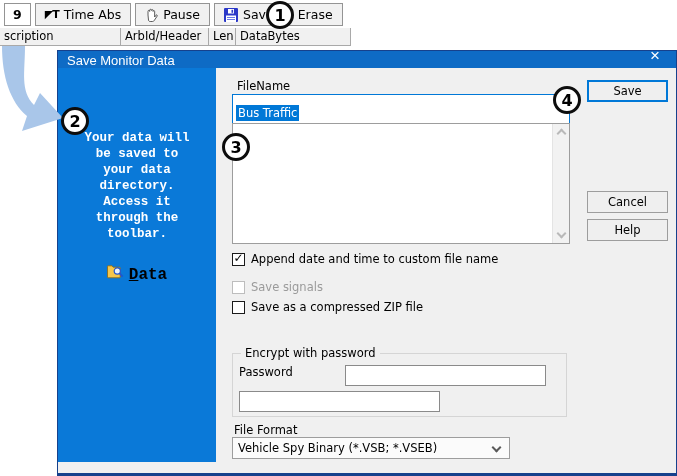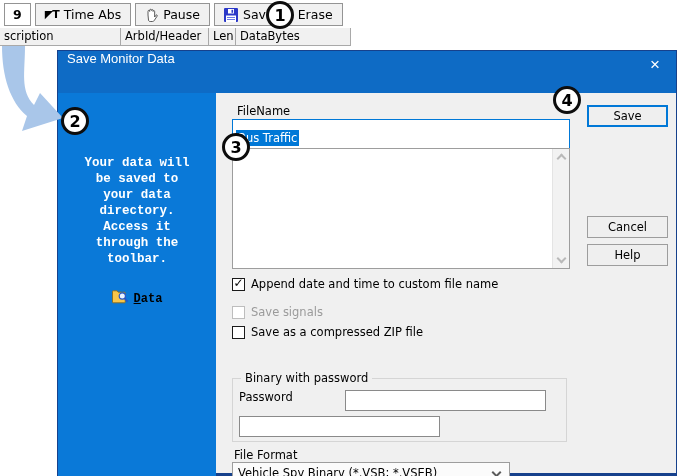--- a/index.html
+++ b/index.html
@@ -40,31 +40,31 @@
   .annot2 { left:61px;  top:107px; }
   .annot3 { left:222px; top:133px; }
   .annot4 { left:553px; top:86px; }
 
   
   .dialog {
     position:absolute; left:57px; top:50px; width:620px; height:426px;
     background:#f0f0f0; border:1px solid #16418c; border-bottom-width:3px; z-index:10;
   }
   .titlebar {
-    height:42px; background:#0e6bc5; color:#fff; display:flex; align-items:flex-start;
+    height:17px; background:#0e6bc5; color:#fff; display:flex; align-items:flex-end;
     padding-left:9px; font-family:"Liberation Sans", sans-serif; font-size:13px;
   }
   .close-btn { margin-left:auto; width:42px; height:26px; display:flex; align-items:center; justify-content:center; font-size:17px; line-height:1; cursor:default; }
 
   .dlg-body { display:flex; height:calc(100% - 26px - 2px); }
 
   
   .sidebar { width:158px; background:#0a79d8; color:#fff; text-align:center; flex:none;font-family:Liberation Mono, monospace; }
   .sb-msg { margin:62px auto 0; width:130px; font-weight:bold; font-size:12.5px; line-height:16px; white-space:pre-line; }
-  .sb-link { margin-top:23px; display:inline-flex; align-items:center; gap:5px; color:#000; font-weight:bold; font-size:12px; cursor:default; }
+  .sb-link { margin-top:23px; display:inline-flex; align-items:center; gap:5px; color:#000; font-weight:bold; font-size:16px; cursor:default; }
   .sb-link .accel { text-decoration:underline; }
 
   
   .main { flex:1; position:relative; }
   .lbl { position:absolute; white-space:nowrap; }
   .filename-lbl { left:21px; top:11px; }
 
   .filename-input {
     position:absolute; left:16px; top:26px; width:338px; height:37px;
     background:#fff; border:1px solid #0078d7; display:flex; align-items:center; padding-left:3px;
@@ -223,21 +223,21 @@
       <div class="cb-row cb-row2 disabled">
         <span class="cb"></span>
         <span>Save signals</span>
       </div>
       <div class="cb-row cb-row3">
         <span class="cb"></span>
         <span>Save as a compressed ZIP file</span>
       </div>
 
       <div class="group">
-        <div class="group-title">Binary with password</div>
+        <div class="group-title">Encrypt with password</div>
         <div class="grp-row grp-row1">
           <span class="grp-lbl">Password</span>
           <input class="grp-input" type="text" value="" style="">
         </div>
         <div class="grp-row grp-row2">
           <input class="grp-input" type="text" value="" style="">
         </div>
       </div>
 
       <div class="lbl ff-lbl">File Format</div>

